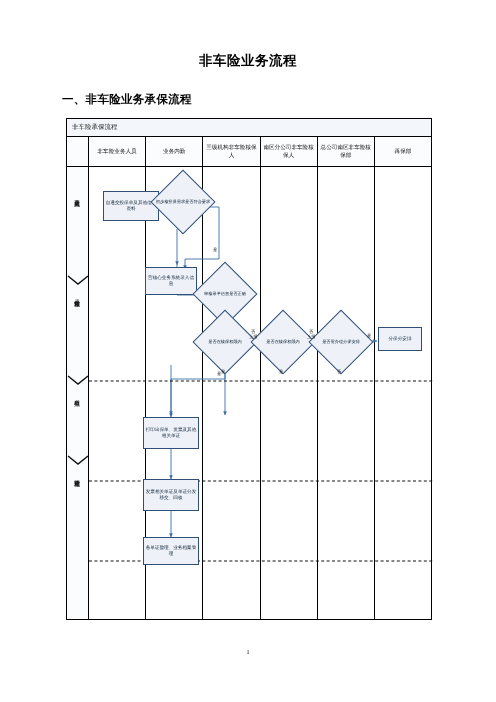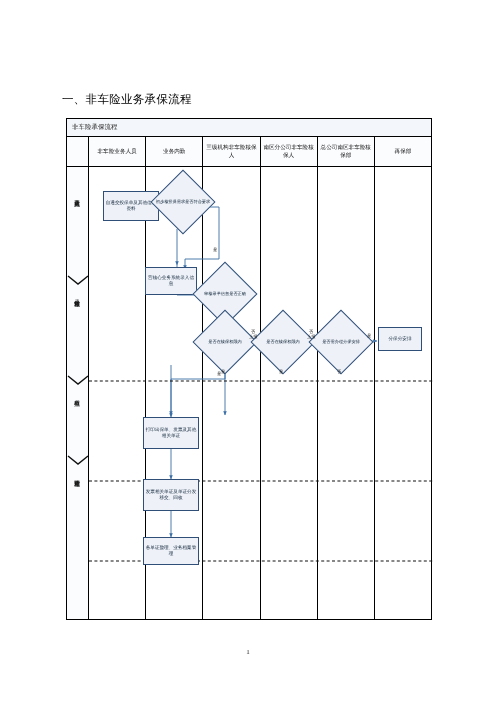--- a/index.html
+++ b/index.html
@@ -14,21 +14,21 @@
 
   .doc-title{
     position:absolute;top:52px;left:0;width:496px;
     text-align:center;
     font-size:13.5px;font-weight:bold;color:#000;
     letter-spacing:0.5px;
     font-family:"Liberation Sans","DejaVu Sans",sans-serif;
   }
   .section-title{
     position:absolute;top:92px;left:62px;
-    font-size:11.5px;font-weight:normal;color:#000;
+    font-size:11.5px;font-weight:bold;color:#000;
     font-family:"Liberation Sans","DejaVu Sans",sans-serif;
     letter-spacing:0.3px;
   }
 
   
   .flow-table{
     position:absolute;left:66px;top:118px;
     width:366px;height:502px;
     border:1px solid #000;
     box-sizing:border-box;
@@ -130,20 +130,21 @@
     position:absolute;left:0;top:648px;width:496px;text-align:center;
     font-size:7px;color:#222;
     font-family:"Liberation Serif","DejaVu Serif",serif;
   }
 </style>
 </head>
 <body>
 
 <div class="page">
 
+  <div class="doc-title">非车险业务流程</div>
   <div class="section-title">一、非车险业务承保流程</div>
 
   <div class="flow-table">
 
     <div class="ft-title">非车险承保流程</div>
 
     <div class="ft-head">
       <div class="phasecol"></div>
       <div class="hcell">非车险业务人员</div>
       <div class="hcell">业务内勤</div>

